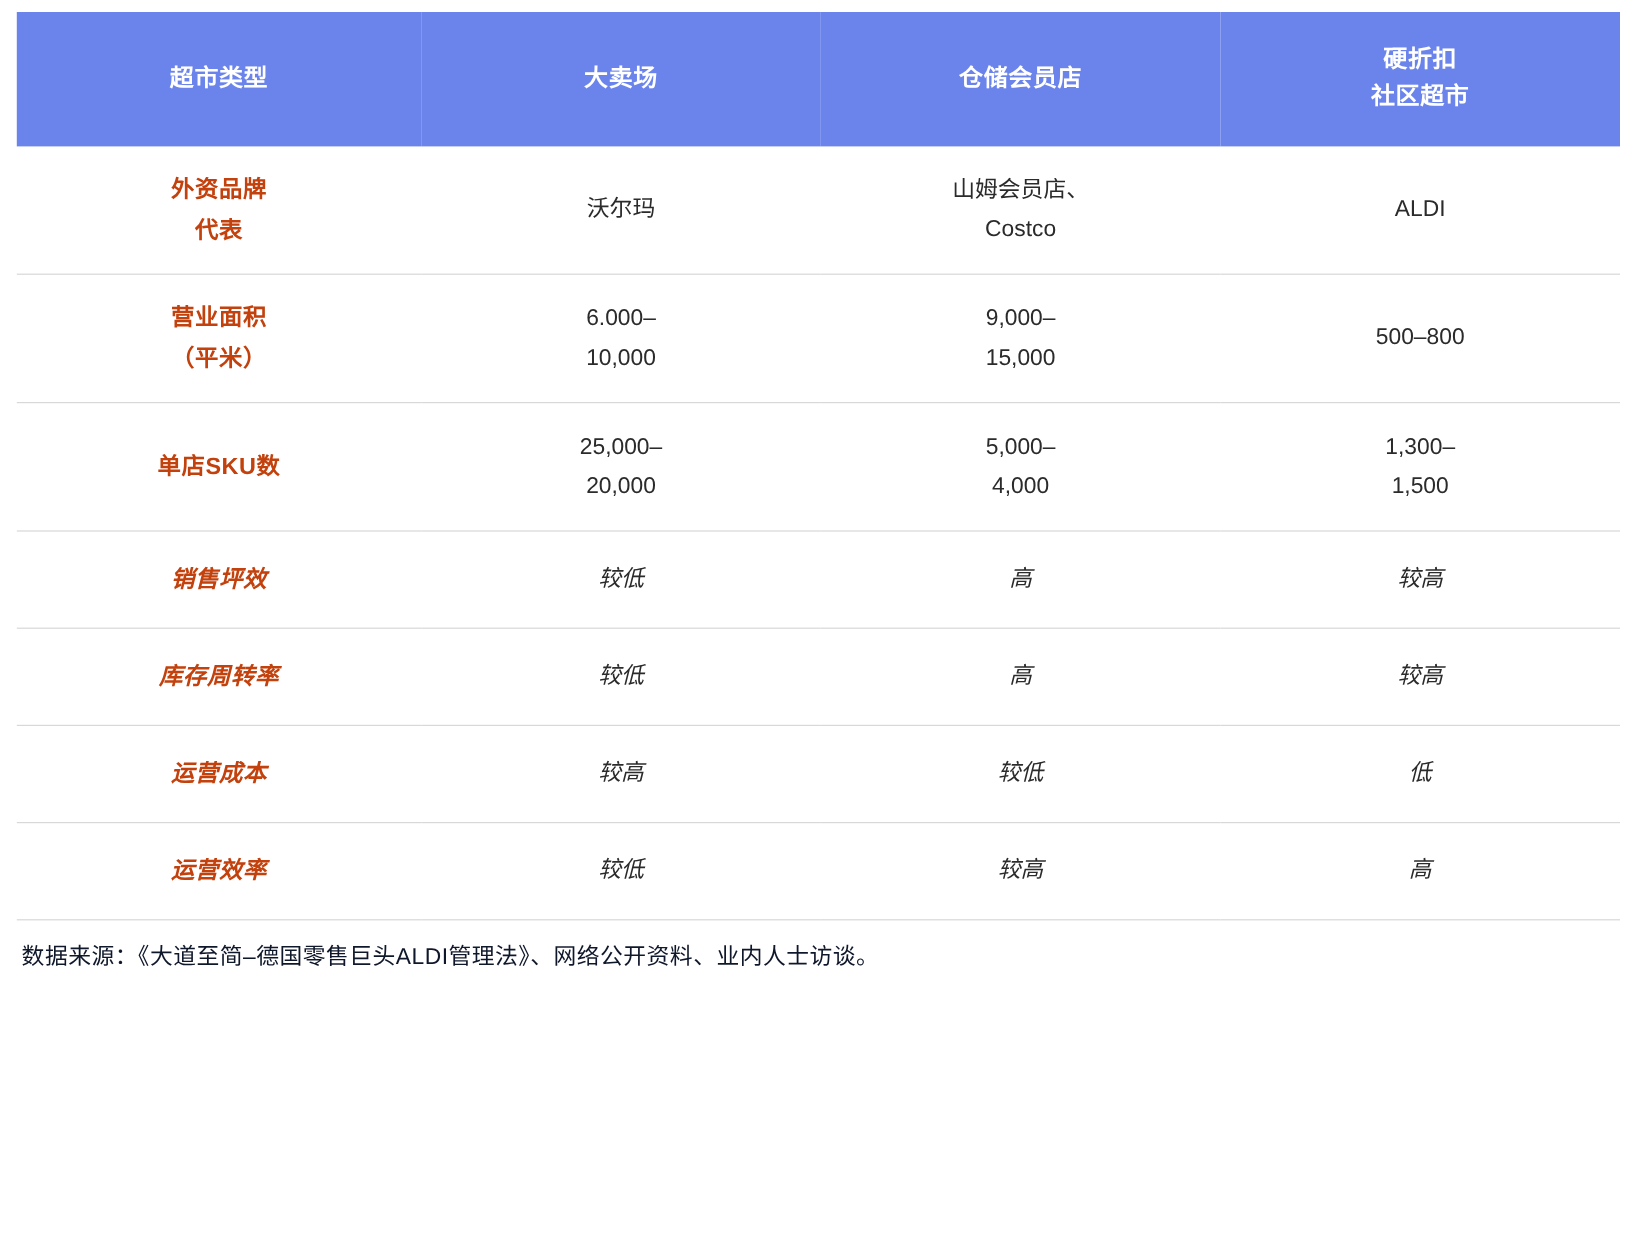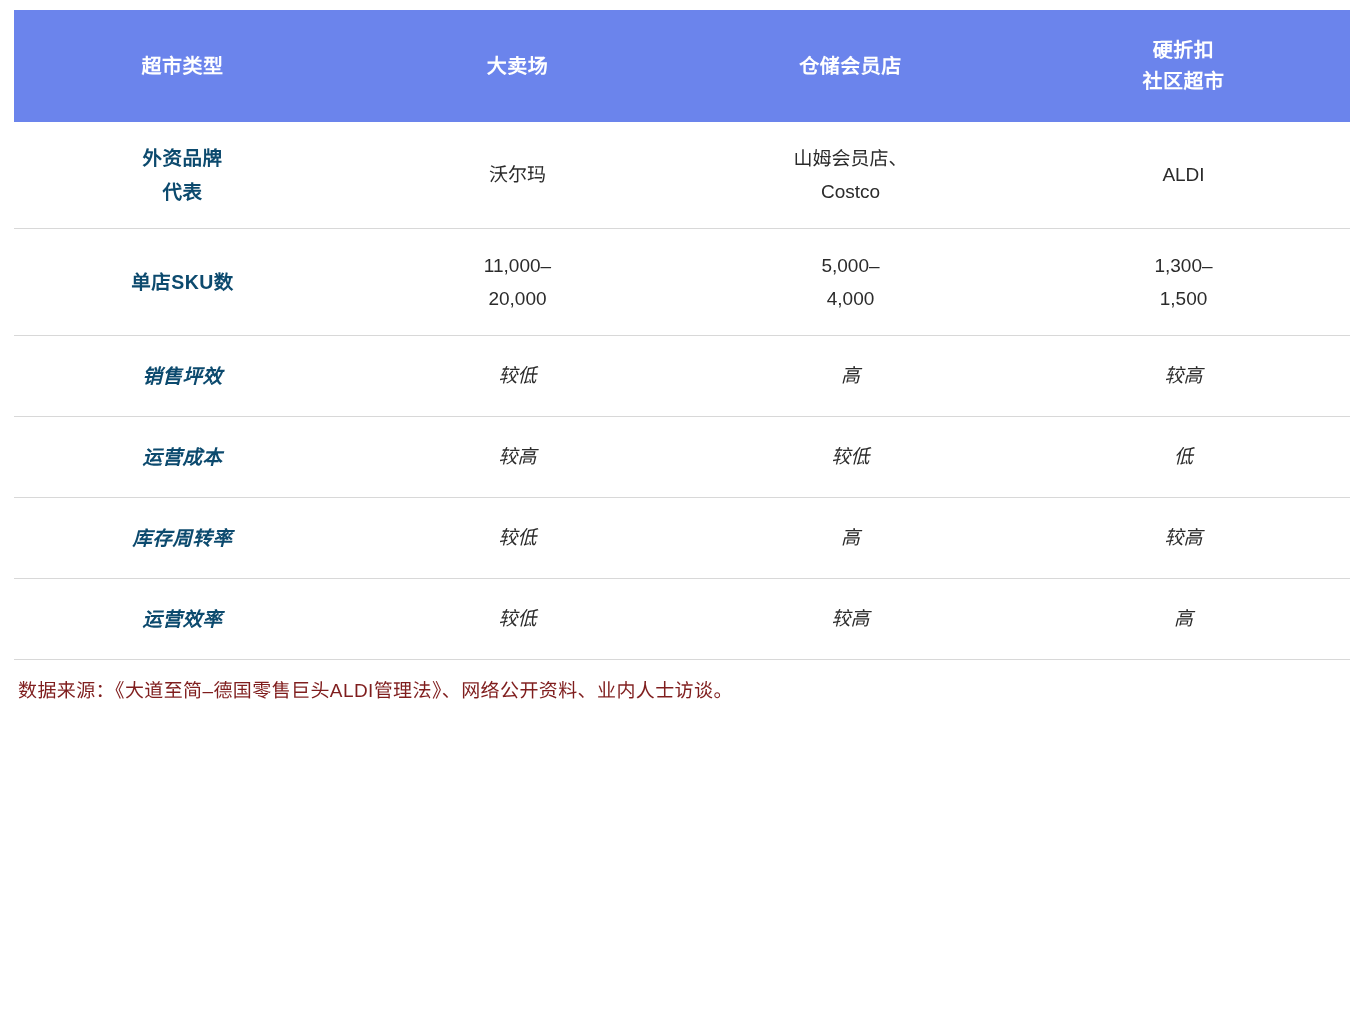--- a/index.html
+++ b/index.html
@@ -51,33 +51,33 @@
     text-align: center;
     vertical-align: middle;
     font-size: 19px;
     line-height: 1.75;
     color: #2b2b2b;
     padding: 14px 10px;
   }
   tbody td.rowhead {
     font-weight: bold;
     font-size: 19.5px;
-    color: #0c4a6e;
+    color: #c2410c;
     letter-spacing: 0.5px;
   }
   tbody tr.tall td { height: 78px; }
   tbody tr.short td { height: 52px; font-style: italic; }
   tbody td .line { display: block; }
 
   .footnotes {
     margin-top: 16px;
     padding-left: 4px;
   }
   .footnotes .note {
-    color: #7f1d1d;
+    color: #0f172a;
     font-size: 19px;
     line-height: 1.6;
     margin-bottom: 22px;
     letter-spacing: 0.4px;
   }
 </style>
 </head>
 <body>
 
 <div class="page">
@@ -118,27 +118,44 @@
         </td>
         <td>
           <span class="line">山姆会员店、</span>
           <span class="line">Costco</span>
         </td>
         <td>
           <span class="line">ALDI</span>
         </td>
       </tr>
 
-
       <tr class="tall">
         <td class="rowhead">
+          <span class="line">营业面积</span>
+          <span class="line">（平米）</span>
+        </td>
+        <td>
+          <span class="line">6.000–</span>
+          <span class="line">10,000</span>
+        </td>
+        <td>
+          <span class="line">9,000–</span>
+          <span class="line">15,000</span>
+        </td>
+        <td>
+          <span class="line">500–800</span>
+        </td>
+      </tr>
+
+      <tr class="tall">
+        <td class="rowhead">
           <span class="line">单店SKU数</span>
         </td>
         <td>
-          <span class="line">11,000–</span>
+          <span class="line">25,000–</span>
           <span class="line">20,000</span>
         </td>
         <td>
           <span class="line">5,000–</span>
           <span class="line">4,000</span>
         </td>
         <td>
           <span class="line">1,300–</span>
           <span class="line">1,500</span>
         </td>
@@ -156,45 +173,45 @@
         <td>
           <span class="line">高</span>
         </td>
         <td>
           <span class="line">较高</span>
         </td>
       </tr>
 
       <tr class="short">
         <td class="rowhead">
+          <span class="line">库存周转率</span>
+        </td>
+        <td>
+          <span class="line">较低</span>
+        </td>
+        <td>
+          <span class="line">高</span>
+        </td>
+        <td>
+          <span class="line">较高</span>
+        </td>
+      </tr>
+
+      <tr class="short">
+        <td class="rowhead">
           <span class="line">运营成本</span>
         </td>
         <td>
           <span class="line">较高</span>
         </td>
         <td>
           <span class="line">较低</span>
         </td>
         <td>
           <span class="line">低</span>
-        </td>
-      </tr>
-
-      <tr class="short">
-        <td class="rowhead">
-          <span class="line">库存周转率</span>
-        </td>
-        <td>
-          <span class="line">较低</span>
-        </td>
-        <td>
-          <span class="line">高</span>
-        </td>
-        <td>
-          <span class="line">较高</span>
         </td>
       </tr>
 
       <tr class="short">
         <td class="rowhead">
           <span class="line">运营效率</span>
         </td>
         <td>
           <span class="line">较低</span>
         </td>

